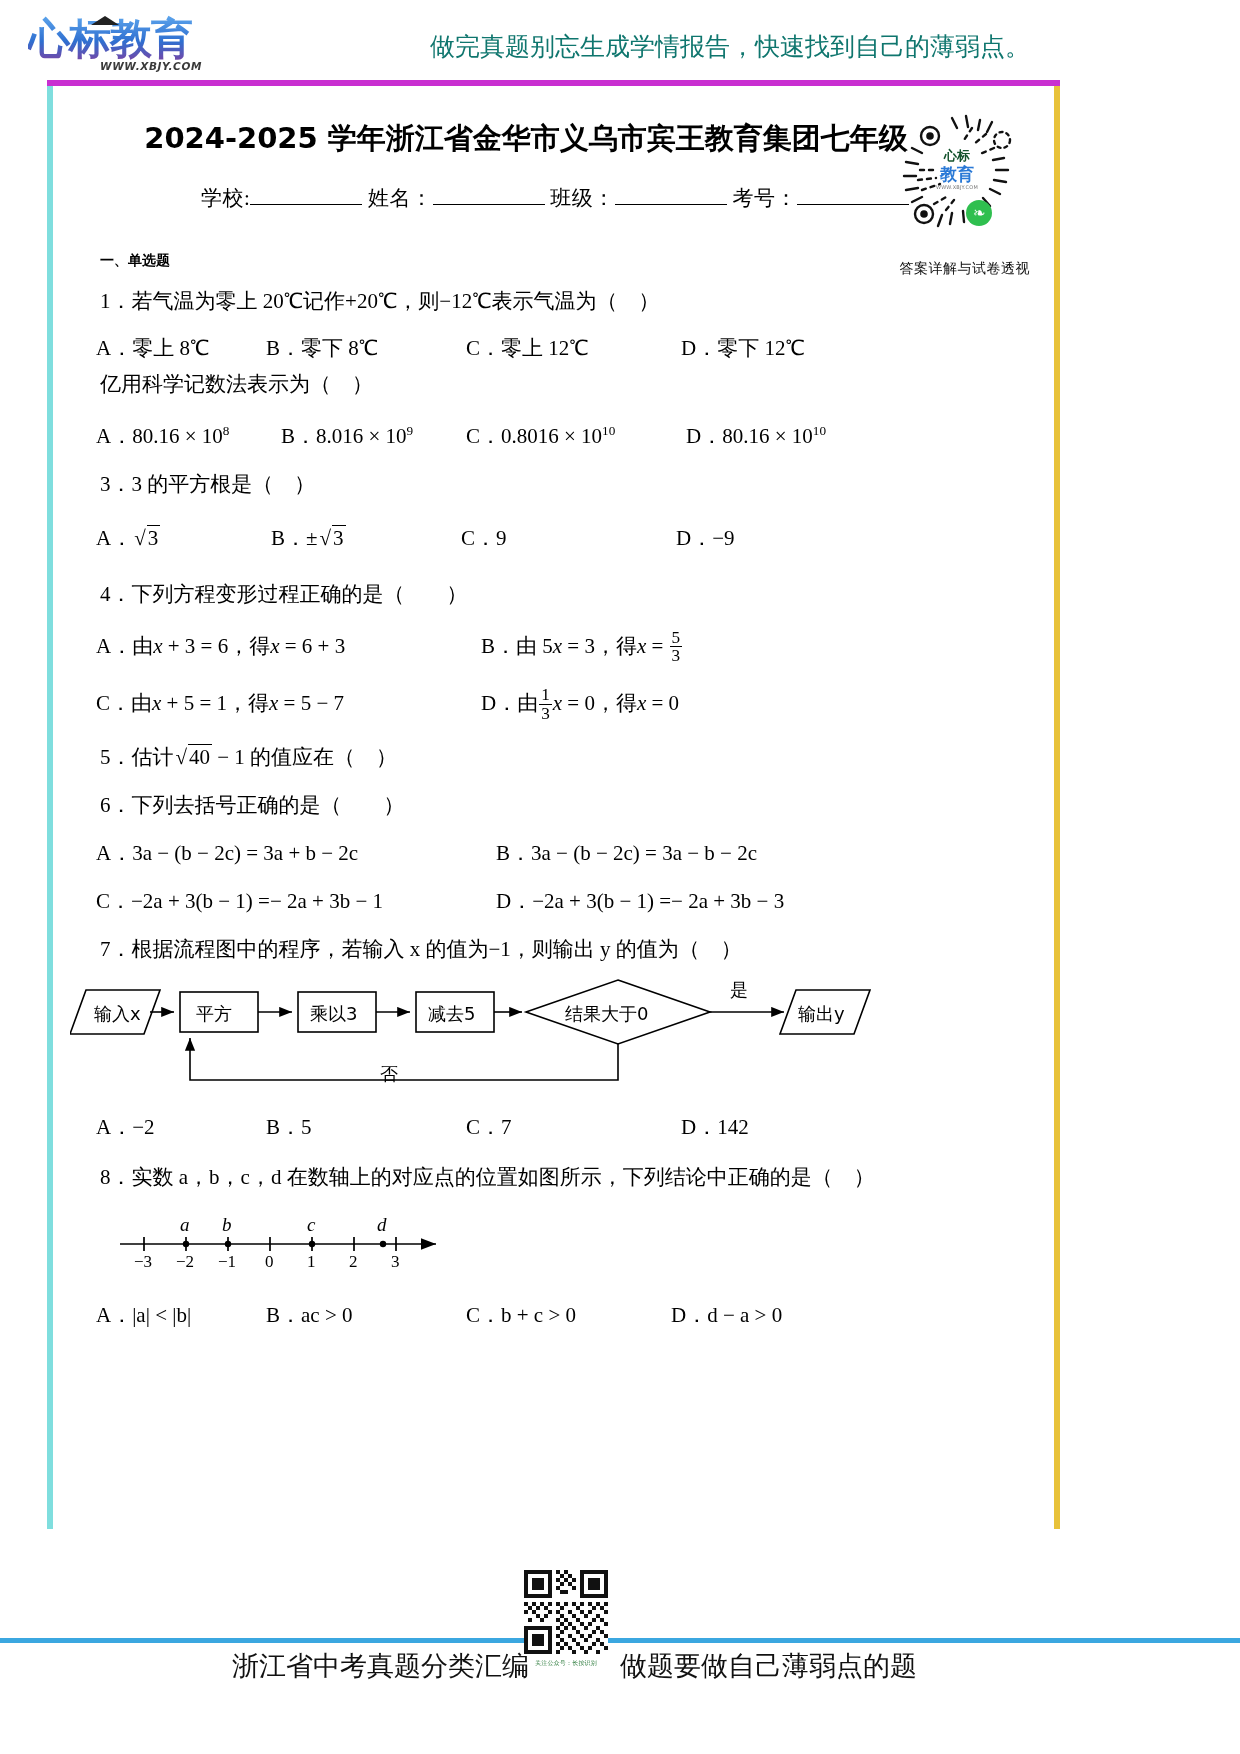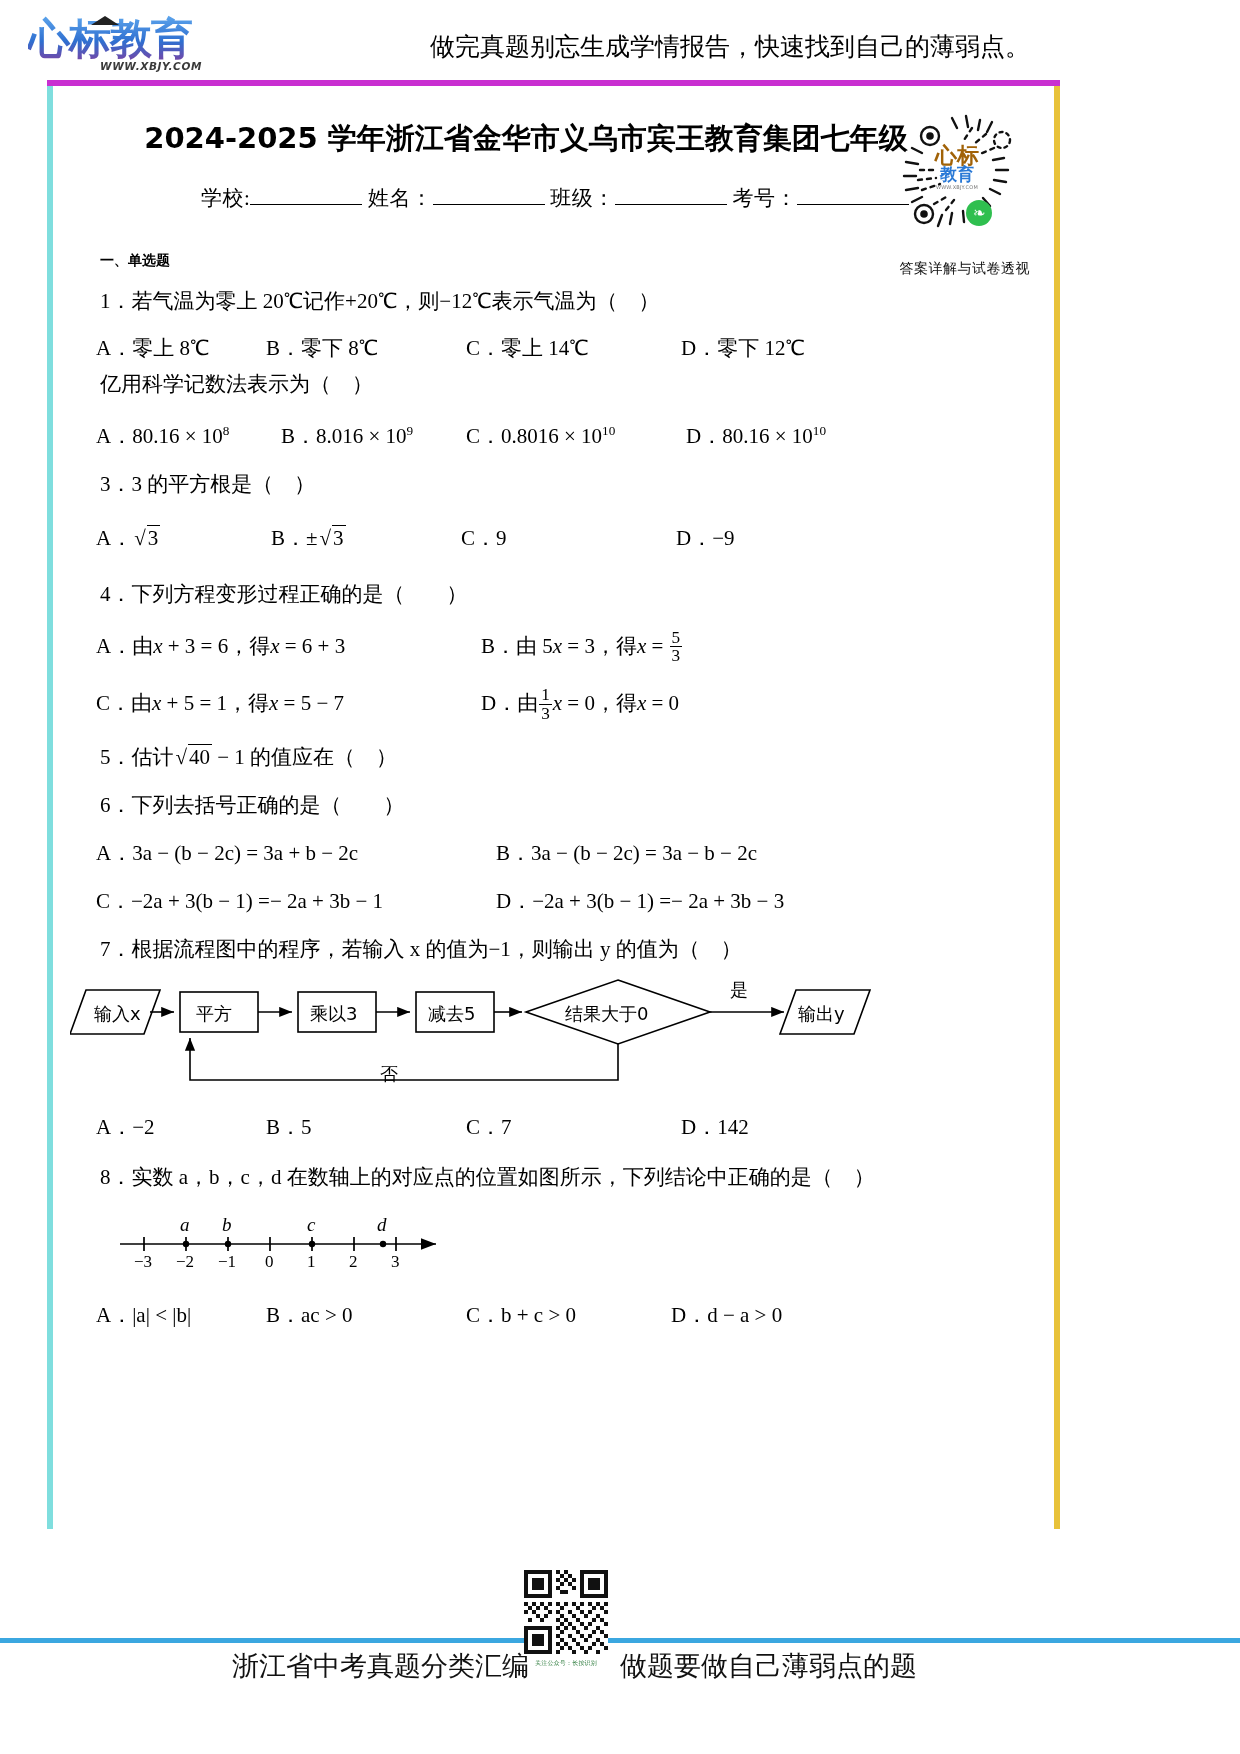--- a/index.html
+++ b/index.html
@@ -45,21 +45,21 @@
   }
   .logo-url{
     position:absolute; left:72px; top:46px;
     font-family:"DejaVu Sans", sans-serif;
     font-size:10.5px; font-weight:bold; font-style:italic;
     color:#3a3a3a; letter-spacing:0.6px;
   }
   .banner-slogan{
     position:absolute; left:430px; top:30px;
     font-family:Liberation Mono, monospace;
-    font-size:25px; color:#000000; white-space:nowrap;
+    font-size:25px; color:#0f766e; white-space:nowrap;
   }
 
   
   .frame-top{
     position:absolute; left:47px; top:80px; width:1013px; height:6px;
     background:#c92fd1;
   }
   .frame-left{
     position:absolute; left:47px; top:86px; width:6px; height:1443px;
     background:#7fdede;
@@ -101,21 +101,21 @@
   .qr-burst{
     position:absolute; right:32px; top:22px; width:124px; height:128px;
   }
   .qr-burst svg{ display:block; }
   .qr-inner-logo{
     position:absolute; left:34px; top:32px; width:58px; height:46px;
     text-align:center;
   }
   .qr-inner-logo .l1{
     font-family:"DejaVu Sans", sans-serif;
-    font-size:22px; font-weight:bold; color:#a16207; line-height:19px;
+    font-size:13px; font-weight:bold; color:#14532d; line-height:19px;
   }
   .qr-inner-logo .l2{
     font-family:"DejaVu Sans", sans-serif;
     font-size:17px; font-weight:bold; color:#2a79d6; line-height:19px;
   }
   .qr-inner-logo .l3{
     font-family:"DejaVu Sans", sans-serif;
     font-size:5px; color:#777; letter-spacing:0.2px;
   }
   .wechat-dot{
@@ -300,21 +300,21 @@
   <div class="answer-note">答案详解与试卷透视</div>
 
   <div class="section-head">一、单选题</div>
 
   <div class="q">
     <span>1．</span><span>若气温为零上 20℃记作+20℃，则−12℃表示气温为（　）</span>
   </div>
   <div class="opts">
     <span class="o" style="width:170px">A．零上 8℃</span>
     <span class="o" style="width:200px">B．零下 8℃</span>
-    <span class="o" style="width:215px">C．零上 14℃</span>
+    <span class="o" style="width:215px">C．零上 12℃</span>
     <span class="o">D．零下 12℃</span>
   </div>
 
   <div class="q" style="margin-top:2px">
     <span>亿用科学记数法表示为（　）</span>
   </div>
   <div class="opts">
     <span class="o" style="width:185px"><span>A．</span><span>80.16 × 10</span><sup>8</sup></span>
     <span class="o" style="width:185px"><span>B．</span><span>8.016 × 10</span><sup>9</sup></span>
     <span class="o" style="width:220px"><span>C．</span><span>0.8016 × 10</span><sup>10</sup></span>

